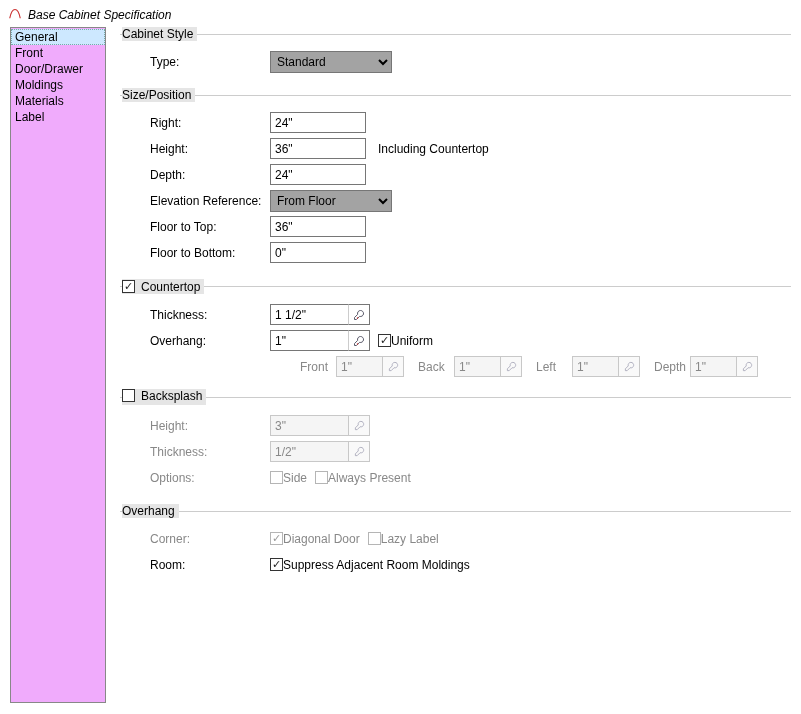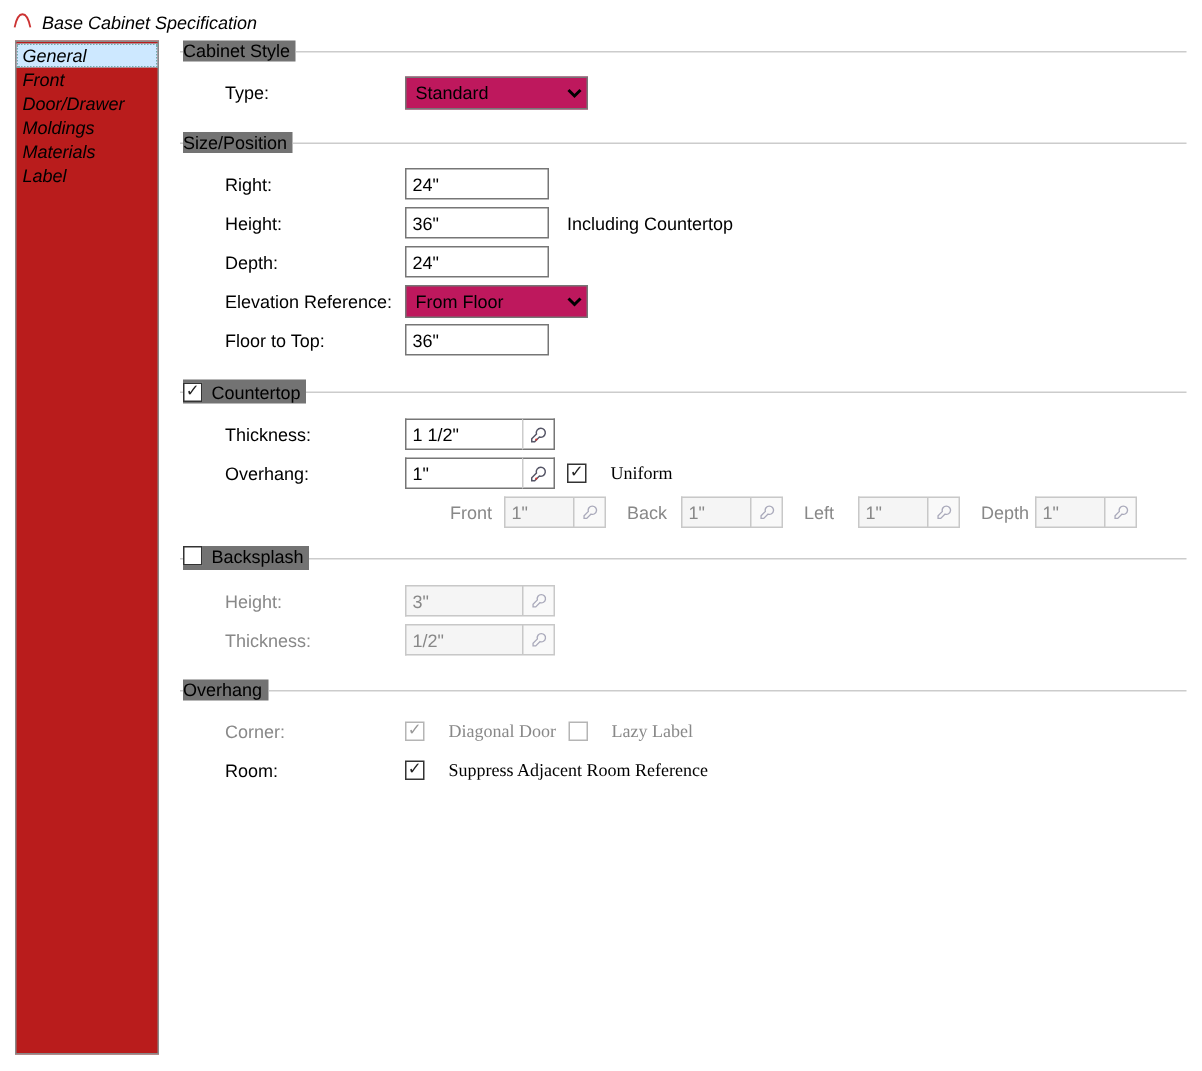--- a/index.html
+++ b/index.html
@@ -23,25 +23,24 @@
   .titlebar svg { width: 14px; height: 14px; }
   .title-text { font-size: 12px; }
   .body {
     display: flex;
     padding: 0 10px 10px 10px;
     height: calc(100% - 28px);
   }
   .sidebar {
     width: 96px;
     border: 1px solid #888;
-    background: #b91c1c;
+    background: #f0abfc;
     margin-right: 14px;
     padding: 1px 0;
     flex-shrink: 0;
-    font-style: italic;
   }
   .side-item {
     padding: 1px 4px;
     font-size: 12px;
     cursor: default;
   }
   .side-item.active {
     background: #cde8ff;
     border: 1px dotted #7aa;
     padding: 0 3px;
@@ -55,21 +54,21 @@
     border: none;
     border-top: 1px solid #ccc;
     margin: 0 0 8px 0;
     padding: 6px 0 4px 0;
     position: relative;
   }
   legend {
     font-size: 12px;
     padding: 0 4px 0 0;
     margin-left: 2px;
-    background: #737373;
+    background: #e5e5e5;
   }
   .legend-check {
     display: inline-flex;
     align-items: flex-start;
     gap: 6px;
   }
   .row {
     display: flex;
     align-items: center;
     margin: 3px 0;
@@ -83,21 +82,21 @@
   .label-col.dim { color: #888; }
   .ctrl-col {
     display: flex;
     align-items: center;
     gap: 8px;
   }
   select.combo {
     height: 22px;
     width: 122px;
     border: 1px solid #767676;
-    background: #be185d;
+    background: #a3a3a3;
     font-family: inherit;
     font-size: 12px;
     padding: 1px 2px;
   }
   input.txt {
     height: 21px;
     width: 96px;
     border: 1px solid #767676;
     font-family: inherit;
     font-size: 12px;
@@ -160,23 +159,22 @@
     padding: 2px 4px;
     border-right: none;
   }
   .ov-input .tool-btn {
     border-color: #c8c8c8;
     background: #f9f9f9;
   }
   .chk {
     display: inline-flex;
     align-items: center;
-    gap: 16px;
+    gap: 0;
     cursor: default;
-    font-family: Liberation Serif, serif;
   }
   .chk-box {
     width: 13px;
     height: 13px;
     border: 1px solid #333;
     background: #fff;
     display: inline-flex;
     align-items: center;
     justify-content: center;
     flex-shrink: 0;
@@ -255,20 +253,26 @@
             <option>From Floor</option>
           </select>
         </div>
       </div>
       <div class="row">
         <div class="label-col">Floor to Top:</div>
         <div class="ctrl-col">
             <input class="txt" value="36&quot;" style="">
           </div>
       </div>
+      <div class="row">
+        <div class="label-col">Floor to Bottom:</div>
+        <div class="ctrl-col">
+            <input class="txt" value="0&quot;" style="">
+          </div>
+      </div>
     </fieldset>
 
     <fieldset>
       <legend>
         <span class="legend-check">
           <span class="chk-box checked"></span>
           <span class="chk-label">Countertop</span>
         </span>
       </legend>
       <div class="row">
@@ -377,20 +381,33 @@
           <span class="input-group">
             <input class="txt with-tool" disabled="" value="1/2&quot;" style="">
             <span class="tool-btn">
                 <svg width="11" height="11" viewBox="0 0 16 16">
                   <path d="M10 2a4 4 0 0 0-3.8 5.2L2 11.4V14h2.6l4.2-4.2A4 4 0 1 0 10 2z" fill="none" stroke="#aab" stroke-width="1.3"></path>
                 </svg>
               </span>
           </span>
         </div>
       </div>
+      <div class="row">
+        <div class="label-col dim">Options:</div>
+        <div class="ctrl-col">
+          <span class="chk">
+            <span class="chk-box"></span>
+            <span class="chk-label">Side</span>
+          </span>
+          <span class="chk">
+            <span class="chk-box"></span>
+            <span class="chk-label">Always Present</span>
+          </span>
+        </div>
+      </div>
     </fieldset>
 
     <fieldset>
       <legend>Overhang</legend>
       <div class="row disabled">
         <div class="label-col dim">Corner:</div>
         <div class="ctrl-col">
           <span class="chk">
             <span class="chk-box checked dim"></span>
             <span class="chk-label">Diagonal Door</span>
@@ -399,20 +416,20 @@
             <span class="chk-box"></span>
             <span class="chk-label">Lazy Label</span>
           </span>
         </div>
       </div>
       <div class="row">
         <div class="label-col">Room:</div>
         <div class="ctrl-col">
           <span class="chk">
             <span class="chk-box checked"></span>
-            <span class="chk-label">Suppress Adjacent Room Reference</span>
+            <span class="chk-label">Suppress Adjacent Room Moldings</span>
           </span>
         </div>
       </div>
     </fieldset>
 
   </div>
 </div>
 
 </body></html>

